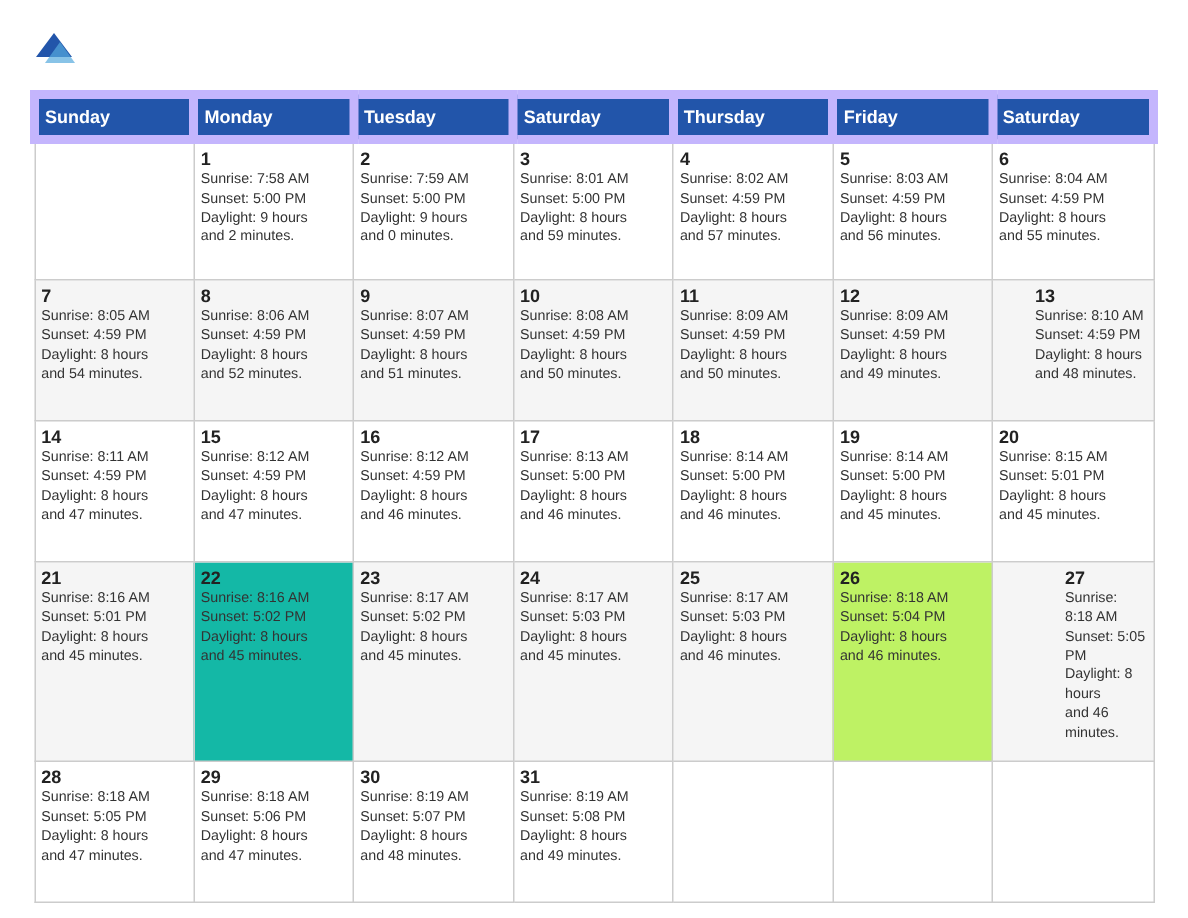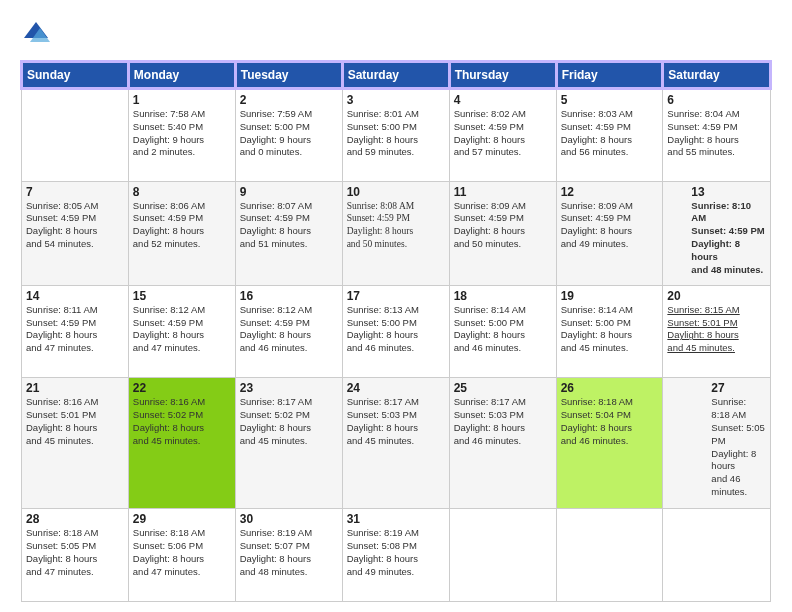--- a/index.html
+++ b/index.html
@@ -64,21 +64,21 @@
       border-collapse: collapse;
       flex: 1;
     }
     .calendar th {
       background: #2255aa;
       color: #fff;
       font-size: 12px;
       font-weight: bold;
       padding: 5px 4px;
       text-align: left;
-      border: 3px solid #c4b5fd;
+      border: 6px solid #c4b5fd;
       margin-left: 42px;
     }
     .calendar td {
       border: 1px solid #ccc;
       vertical-align: top;
       padding: 3px 4px;
       width: 108px;
       height: 88px;
       background: #fff;
     }
@@ -133,21 +133,21 @@
           <th>Friday</th>
           <th>Saturday</th>
         </tr>
     </thead>
     <tbody id="calendar-body">
     <tr>
           <td class="empty-cell"></td>
           <td>
             <span class="day-num">1</span>
             <div class="day-info" style="white-space: pre-line;">Sunrise: 7:58 AM
-Sunset: 5:40 PM
+Sunset: 5:00 PM
 Daylight: 9 hours
 and 2 minutes.</div>
           </td>
           <td>
             <span class="day-num">2</span>
             <div class="day-info" style="white-space: pre-line;">Sunrise: 7:59 AM
 Sunset: 5:00 PM
 Daylight: 9 hours
 and 0 minutes.</div>
           </td>
@@ -197,42 +197,42 @@
           </td>
           <td style="background: rgb(245, 245, 245);">
             <span class="day-num">9</span>
             <div class="day-info" style="white-space: pre-line;">Sunrise: 8:07 AM
 Sunset: 4:59 PM
 Daylight: 8 hours
 and 51 minutes.</div>
           </td>
           <td style="background: rgb(245, 245, 245); margin-top: 46px;">
             <span class="day-num">10</span>
-            <div class="day-info" style="white-space: pre-line; font-family: Liberation Serif, serif;">Sunrise: 8:08 AM
+            <div class="day-info" style="white-space: pre-line;">Sunrise: 8:08 AM
 Sunset: 4:59 PM
 Daylight: 8 hours
 and 50 minutes.</div>
           </td>
           <td style="background: rgb(245, 245, 245);">
             <span class="day-num">11</span>
             <div class="day-info" style="white-space: pre-line;">Sunrise: 8:09 AM
 Sunset: 4:59 PM
 Daylight: 8 hours
 and 50 minutes.</div>
           </td>
           <td style="background: rgb(245, 245, 245);">
             <span class="day-num">12</span>
             <div class="day-info" style="white-space: pre-line;">Sunrise: 8:09 AM
 Sunset: 4:59 PM
 Daylight: 8 hours
 and 49 minutes.</div>
           </td>
           <td style="background: rgb(245, 245, 245); padding-left: 28px;">
             <span class="day-num">13</span>
-            <div class="day-info" style="white-space: pre-line; font-weight: bold;">Sunrise: 8:10 AM
+            <div class="day-info" style="white-space: pre-line;">Sunrise: 8:10 AM
 Sunset: 4:59 PM
 Daylight: 8 hours
 and 48 minutes.</div>
           </td>
         </tr>
         <tr>
           <td>
             <span class="day-num">14</span>
             <div class="day-info" style="white-space: pre-line;">Sunrise: 8:11 AM
 Sunset: 4:59 PM
@@ -269,35 +269,35 @@
           </td>
           <td>
             <span class="day-num">19</span>
             <div class="day-info" style="white-space: pre-line;">Sunrise: 8:14 AM
 Sunset: 5:00 PM
 Daylight: 8 hours
 and 45 minutes.</div>
           </td>
           <td>
             <span class="day-num">20</span>
-            <div class="day-info" style="white-space: pre-line; text-decoration: underline;">Sunrise: 8:15 AM
+            <div class="day-info" style="white-space: pre-line;">Sunrise: 8:15 AM
 Sunset: 5:01 PM
 Daylight: 8 hours
 and 45 minutes.</div>
           </td>
         </tr>
         <tr>
           <td style="background: rgb(245, 245, 245);">
             <span class="day-num">21</span>
             <div class="day-info" style="white-space: pre-line;">Sunrise: 8:16 AM
 Sunset: 5:01 PM
 Daylight: 8 hours
 and 45 minutes.</div>
           </td>
-          <td style="background: #84cc16;">
+          <td style="background: #14b8a6;">
             <span class="day-num">22</span>
             <div class="day-info" style="white-space: pre-line;">Sunrise: 8:16 AM
 Sunset: 5:02 PM
 Daylight: 8 hours
 and 45 minutes.</div>
           </td>
           <td style="background: rgb(245, 245, 245);">
             <span class="day-num">23</span>
             <div class="day-info" style="white-space: pre-line;">Sunrise: 8:17 AM
 Sunset: 5:02 PM

